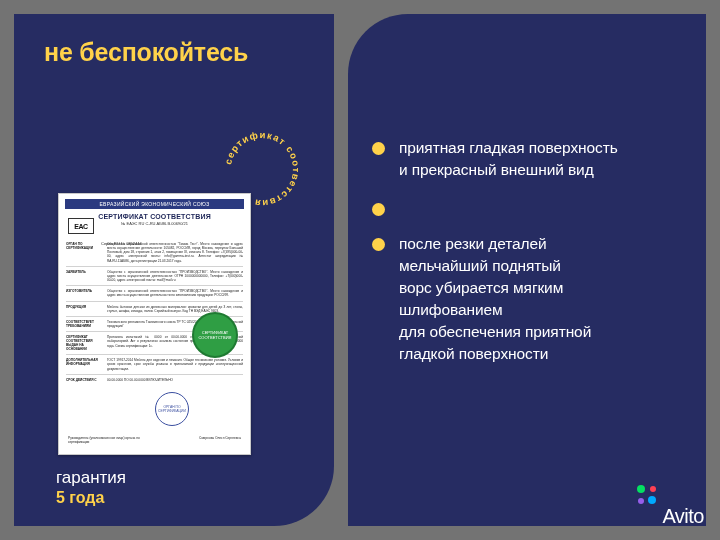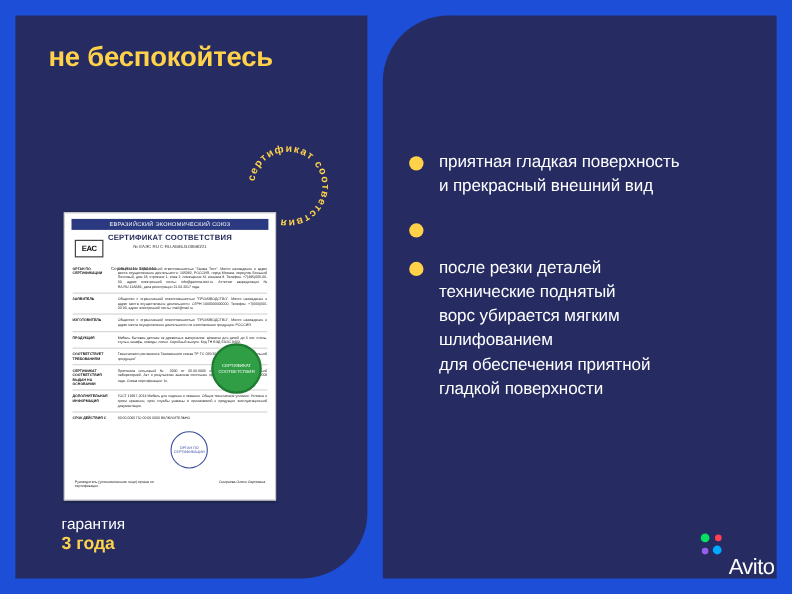--- a/index.html
+++ b/index.html
@@ -5,21 +5,21 @@
   * { box-sizing: border-box; margin: 0; padding: 0; }
   html, body {
     width: 720px; height: 540px;
     font-family: "Liberation Sans", sans-serif;
     background: #1d2352;
     overflow: hidden;
   }
   .page {
     position: relative;
     width: 720px; height: 540px;
-    background: #1d4ed8;
+    background: #737373;
   }
   
   .panel-left {
     position: absolute;
     left: 14px; top: 14px;
     width: 320px; height: 512px;
     background: #262c62;
     border-radius: 0 0 60px 0;
   }
   .panel-right {
@@ -136,21 +136,21 @@
     position: absolute;
     left: 216px; top: 123px;
     width: 92px; height: 92px;
   }
   .badge-round svg { width: 92px; height: 92px; display: block; }
   
   .guar {
     position: absolute;
     left: 56px; top: 468px;
   }
-  .guar-l1 { font-size: 14px; color: #ffffff; line-height: 1.2; }
+  .guar-l1 { font-size: 17px; color: #ffffff; line-height: 1.2; }
   .guar-l2 { font-size: 16px; font-weight: bold; color: #ffd24a; line-height: 1.2; }
   
   .bullets {
     position: absolute;
     left: 372px; top: 137px;
     width: 352px;
   }
   .bullet {
     display: flex;
     gap: 14px;
@@ -259,39 +259,39 @@
     <div class="stamp-blue">ОРГАН ПО СЕРТИФИКАЦИИ</div>
 
     <div class="cert-sign">
       <span style="max-width:80px">Руководитель (уполномоченное лицо) органа по сертификации</span>
       <span>Смирнова Олеся Сергеевна</span>
     </div>
   </div>
 
   <div class="guar">
     <div class="guar-l1">гарантия</div>
-    <div class="guar-l2">3 года</div>
+    <div class="guar-l2">5 года</div>
   </div>
 
   <div class="panel-right"></div>
 
 
   <div class="bullets">
     <div class="bullet">
       <span class="dot"></span>
       <span class="btext">приятная гладкая поверхность
 и прекрасный внешний вид</span>
     </div>
     <div class="bullet">
       <span class="dot"></span>
     </div>
     <div class="bullet">
       <span class="dot"></span>
       <span class="btext">после резки деталей
-технические поднятый
+мельчайший поднятый
 ворс убирается мягким
 шлифованием
 для обеспечения приятной
 гладкой поверхности</span>
     </div>
   </div>
 
   <div class="avito">
     <span class="avito-mark">
       <i class="d1"></i>

